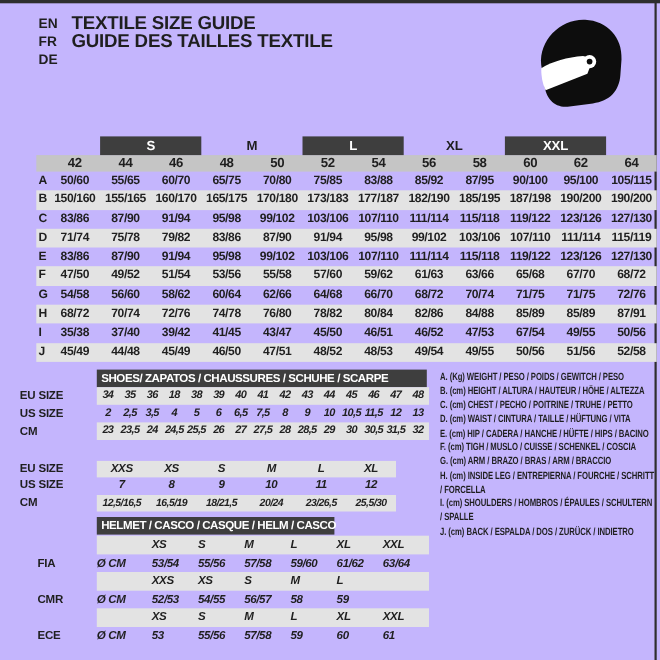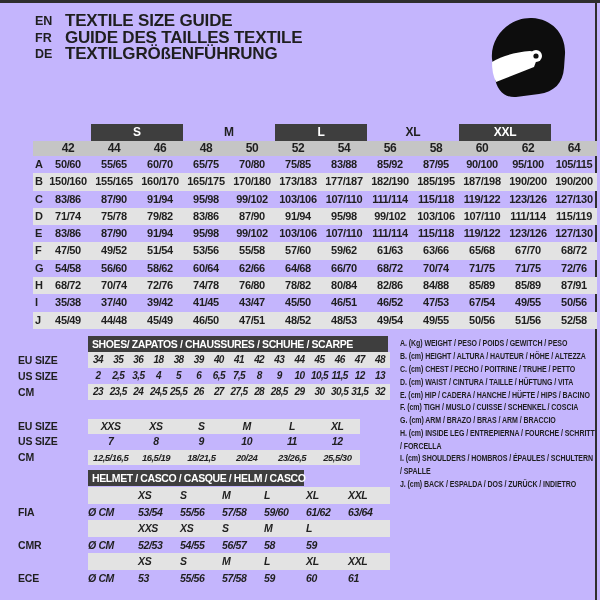--- a/index.html
+++ b/index.html
@@ -52,21 +52,21 @@
   #helmet-body .srow { grid-template-columns:50px repeat(6,1fr); height:16.5px; line-height:16.5px; font-size:10.5px; }
   #helmet-body .cell { text-align:left; }
 
   
   .side-labels { position:absolute; left:18px; }
   #shoes-labels  { top:352px; }
   #shoes-labels .side-label  { height:16px; line-height:16px; }
   #gloves-labels { top:419px; }
   #gloves-labels .side-label { height:15.3px; line-height:15.3px; }
   #helmet-labels { top:487px; }
-  #helmet-labels .side-label { height:16.5px; line-height:16.5px; margin-top:16.5px; }
+  #helmet-labels .side-label { height:16.5px; line-height:16.5px; margin-top:16.5px;margin-left:16px; }
   .side-label { font-size:10.5px; letter-spacing:-0.2px; white-space:nowrap; }
 
   
   .legend { position:absolute; left:400px; top:337px; width:265px;
             transform:scaleX(0.74); transform-origin:0 0;
             font-size:9.5px; line-height:12.3px; letter-spacing:-0.1px; }
   .legend-item { margin-bottom:0.6px; }
 </style>
 </head>
 <body>
@@ -79,21 +79,20 @@
       <div class="lang-row">
         <div class="lang-code">EN</div>
         <div class="lang-title">TEXTILE SIZE GUIDE</div>
       </div>
       <div class="lang-row">
         <div class="lang-code">FR</div>
         <div class="lang-title">GUIDE DES TAILLES TEXTILE</div>
       </div>
       <div class="lang-row">
         <div class="lang-code">DE</div>
-        <div class="lang-title">TEXTILGRÖßENFÜHRUNG</div>
       </div>
     </div>
 
   <svg class="helmet-icon" viewBox="0 0 82 88" xmlns="http://www.w3.org/2000/svg">
     <path fill="#0d0d0d" d="M44 2 C64 3 78 18 77 38 L76 52 C75 67 66 76 51 78 L28 81 C16 82 8 73 7 61 L4 43 C2 20 22 1 44 2 Z"></path>
     <path fill="#ffffff" d="M4 46 C14 40 28 36 42 35 L47 36 C50 37 50 40 49 43 L46 51 L8 66 C5 60 4 53 4 46 Z"></path>
     <circle cx="48" cy="40" r="6" fill="#ffffff"></circle>
     <circle cx="48" cy="40" r="2.6" fill="#0d0d0d"></circle>
   </svg>
 

